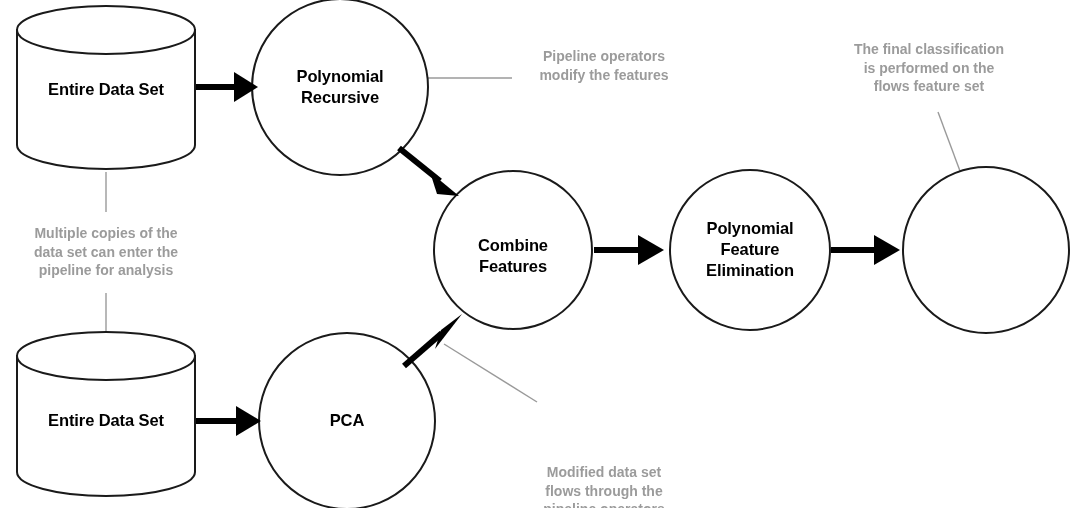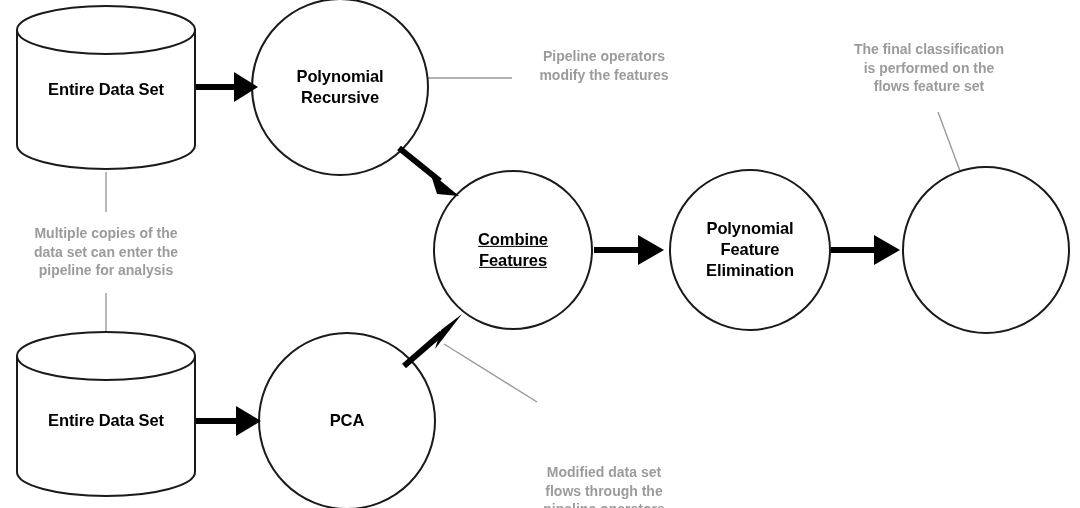--- a/index.html
+++ b/index.html
@@ -142,21 +142,21 @@
 
   <div class="node-label" style="left:106px; top:90px; width:180px;">Entire Data Set</div>
 
   <div class="node-label" style="left:106px; top:421px; width:180px;">Entire Data Set</div>
 
   <div class="node-label" style="left:340px; top:87px; width:160px;">Polynomial
 Recursive</div>
 
   <div class="node-label" style="left:347px; top:421px; width:150px;">PCA</div>
 
-  <div class="node-label" style="left:513px; top:250px; width:140px;text-decoration:underline;">Combine
+  <div class="node-label" style="left:513px; top:256px; width:140px;">Combine
 Features</div>
 
   <div class="node-label" style="left:750px; top:250px; width:150px;">Polynomial
 Feature
 Elimination</div>
 
 
   <div class="annotation" style="left:106px; top:252px; width:230px;">Multiple copies of the
 data set can enter the
 pipeline for analysis</div>

